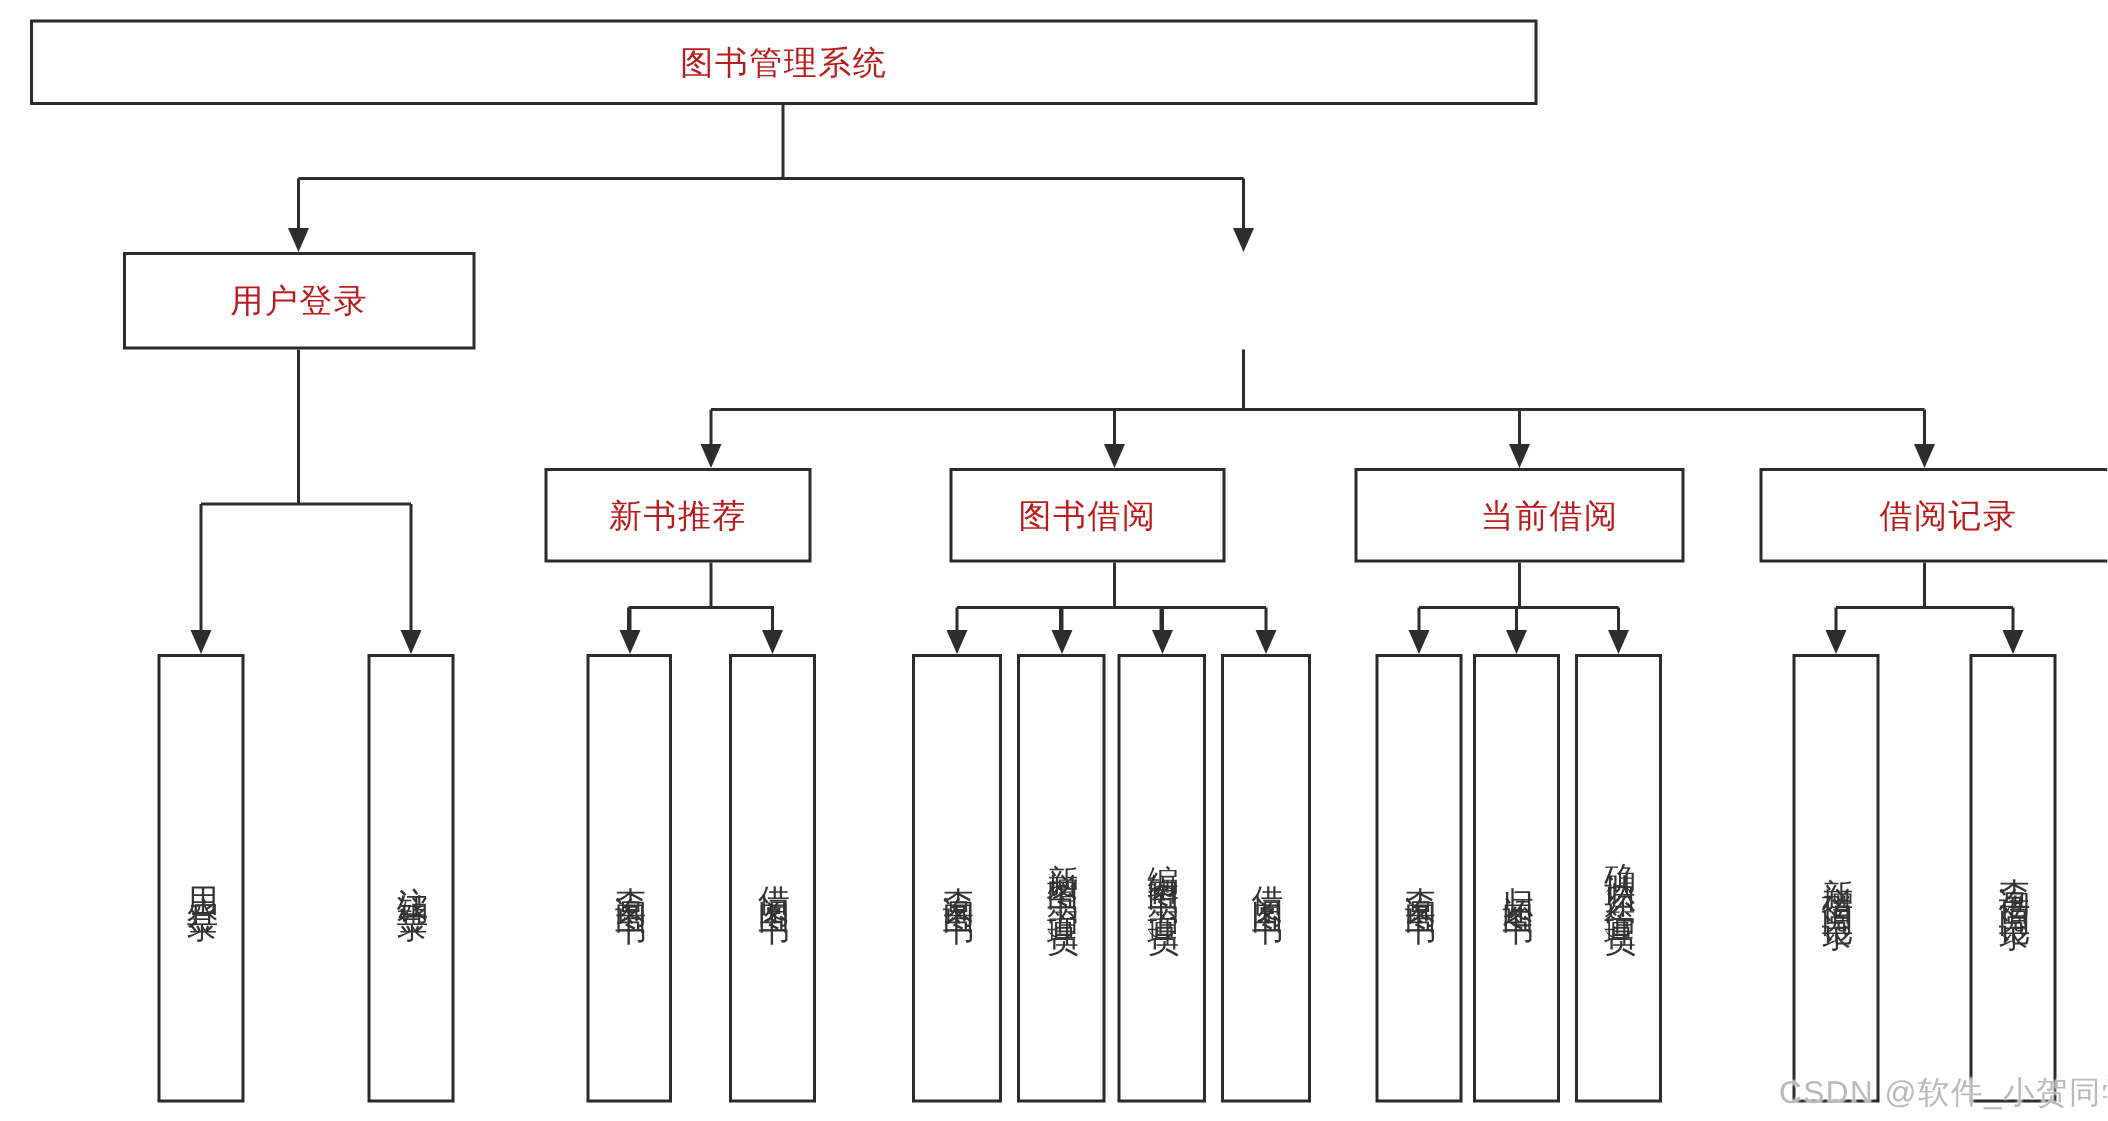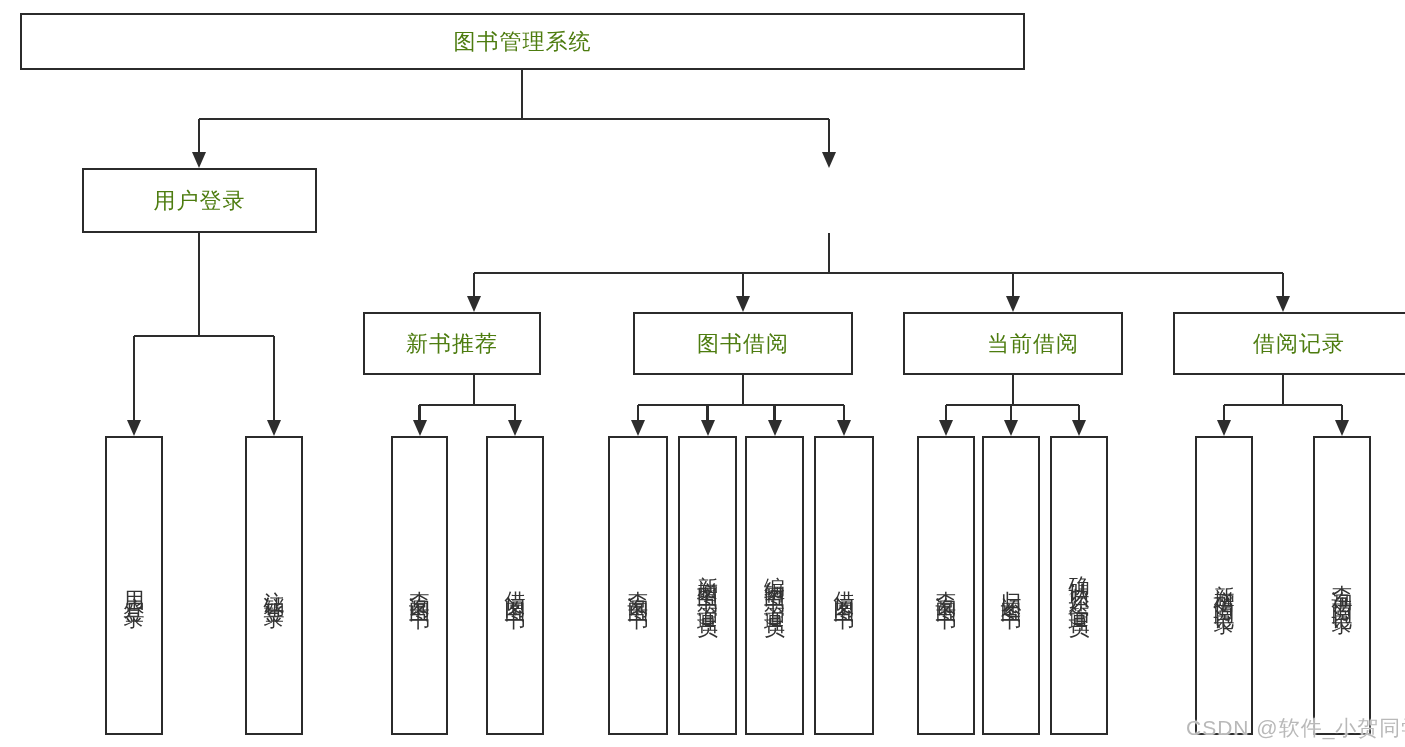--- a/index.html
+++ b/index.html
@@ -3,21 +3,21 @@
 <meta charset="utf-8">
 <style>
   html,body { margin:0; padding:0; background:#ffffff; }
   .canvas {
     position:relative; width:1405px; height:747px; background:#ffffff;
     font-family:"Liberation Sans", sans-serif; color:#2e2e2e; overflow:hidden;
   }
   .hbox {
     position:absolute; box-sizing:border-box; border:2.5px solid #2b2b2b; background:#ffffff;
     display:flex; align-items:center; justify-content:center;
-    font-size:22px; letter-spacing:1px; color:#4d7c0f;
+    font-size:22px; letter-spacing:1px; color:#b91c1c;
   }
   .vbox {
     position:absolute; box-sizing:border-box; border:2.5px solid #2b2b2b; background:#ffffff;
     display:flex; align-items:center; justify-content:center;
     writing-mode:vertical-rl; text-orientation:mixed;
     font-size:21px; letter-spacing:6px; color:#333333;
   }
   .vline { position:absolute; width:2.5px; background:#2d2d2d; }
   .hline { position:absolute; height:2.5px; background:#2d2d2d; }
   .arrow {
@@ -65,21 +65,21 @@
   <div class="vline" style="left:741.75px;  top:273px; height:23px;"></div>
   <div class="arrow" style="left:736px;     top:296px;"></div>
   <div class="vline" style="left:1011.75px; top:273px; height:23px;"></div>
   <div class="arrow" style="left:1006px;    top:296px;"></div>
   <div class="vline" style="left:1281.75px; top:273px; height:23px;"></div>
   <div class="arrow" style="left:1276px;    top:296px;"></div>
 
   <div class="hbox" style="left:363px; top:312px; width:178px; height:63px;">
     <span>新书推荐</span>
   </div>
-  <div class="hbox" style="left:633px; top:312px; width:220px; height:63px;">
+  <div class="hbox" style="left:633px; top:312px; width:184px; height:63px;">
     <span>图书借阅</span>
   </div>
   <div class="hbox" style="left:903px; top:312px; width:220px; height:63px;padding-left:40px;">
     <span>当前借阅</span>
   </div>
   <div class="hbox" style="left:1173px; top:312px; width:252px; height:63px;">
     <span>借阅记录</span>
   </div>
 
   <div class="vline" style="left:472.75px; top:375px; height:30px;"></div>

